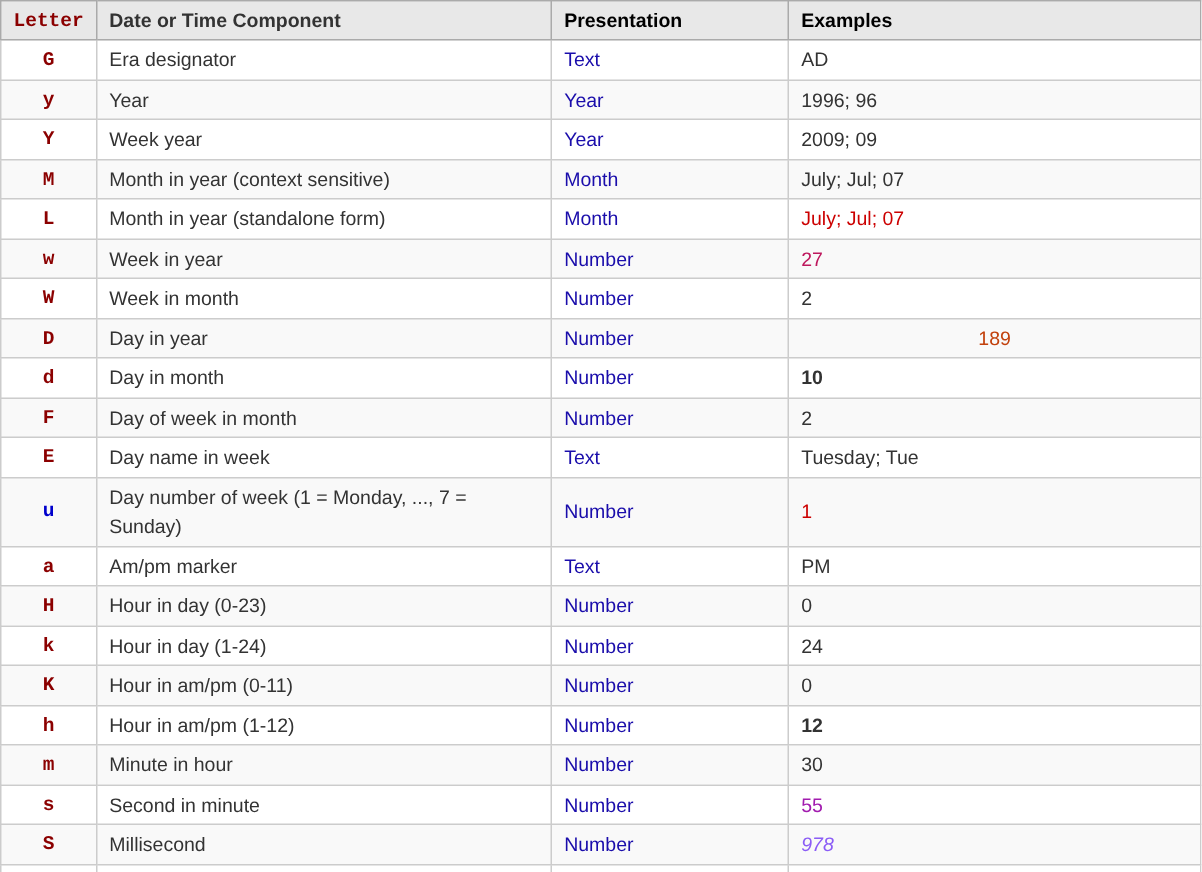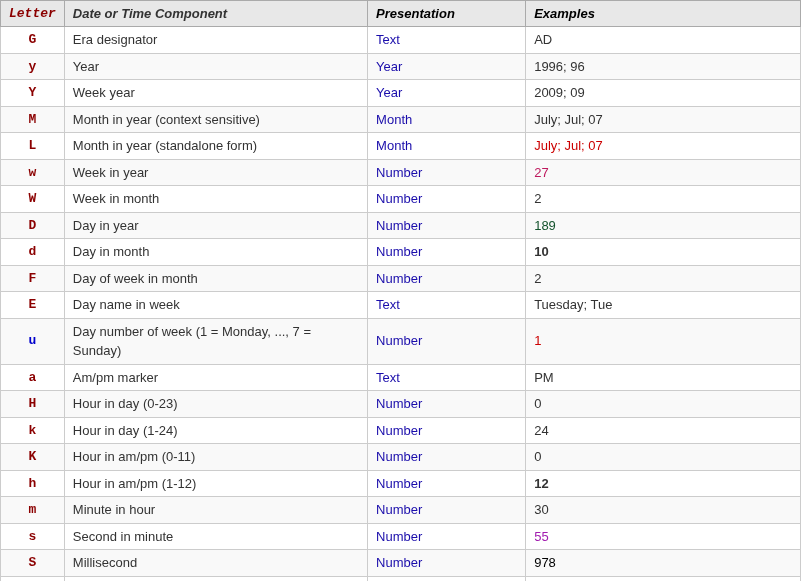--- a/index.html
+++ b/index.html
@@ -21,21 +21,20 @@
     thead tr {
       background: #e8e8e8;
     }
     thead th {
       border: 1px solid #aaa;
       padding: 5px 8px;
       text-align: left;
       font-weight: bold;
       font-size: 13px;
       color: #000;
-      font-style: italic;
     }
     tbody tr {
       background: #fff;
     }
     tbody tr:nth-child(even) {
       background: #f9f9f9;
     }
     tbody td {
       border: 1px solid #ccc;
       padding: 3px 8px;
@@ -114,21 +113,21 @@
         <tr>
           <td class="col-letter" style="color: rgb(139, 0, 0);">W</td>
           <td class="col-component">Week in month</td>
           <td class="col-presentation" style="color: rgb(26, 13, 171);">Number</td>
           <td class="col-examples" style="color: rgb(51, 51, 51);">2</td>
         </tr>
         <tr>
           <td class="col-letter" style="color: rgb(139, 0, 0);">D</td>
           <td class="col-component">Day in year</td>
           <td class="col-presentation" style="color: rgb(26, 13, 171);">Number</td>
-          <td class="col-examples" style="color: #14532d;">189</td>
+          <td class="col-examples" style="color: #c2410c; text-align: center;">189</td>
         </tr>
         <tr>
           <td class="col-letter" style="color: rgb(139, 0, 0);">d</td>
           <td class="col-component">Day in month</td>
           <td class="col-presentation" style="color: rgb(26, 13, 171);">Number</td>
           <td class="col-examples" style="color: rgb(51, 51, 51); font-weight: bold;">10</td>
         </tr>
         <tr>
           <td class="col-letter" style="color: rgb(139, 0, 0);">F</td>
           <td class="col-component">Day of week in month</td>
@@ -186,21 +185,21 @@
         <tr>
           <td class="col-letter" style="color: rgb(139, 0, 0);">s</td>
           <td class="col-component">Second in minute</td>
           <td class="col-presentation" style="color: rgb(26, 13, 171);">Number</td>
           <td class="col-examples" style="color: #a21caf;">55</td>
         </tr>
         <tr>
           <td class="col-letter" style="color: rgb(139, 0, 0);">S</td>
           <td class="col-component">Millisecond</td>
           <td class="col-presentation" style="color: rgb(26, 13, 171);">Number</td>
-          <td class="col-examples" style="color: #000000;">978</td>
+          <td class="col-examples" style="color: #8b5cf6; font-style: italic;">978</td>
         </tr>
         <tr>
           <td class="col-letter" style="color: rgb(139, 0, 0);">z</td>
           <td class="col-component">Time zone</td>
           <td class="col-presentation" style="color: rgb(26, 13, 171);">General time zone</td>
           <td class="col-examples"></td>
         </tr>
       </tbody>
   </table>
 </div>

